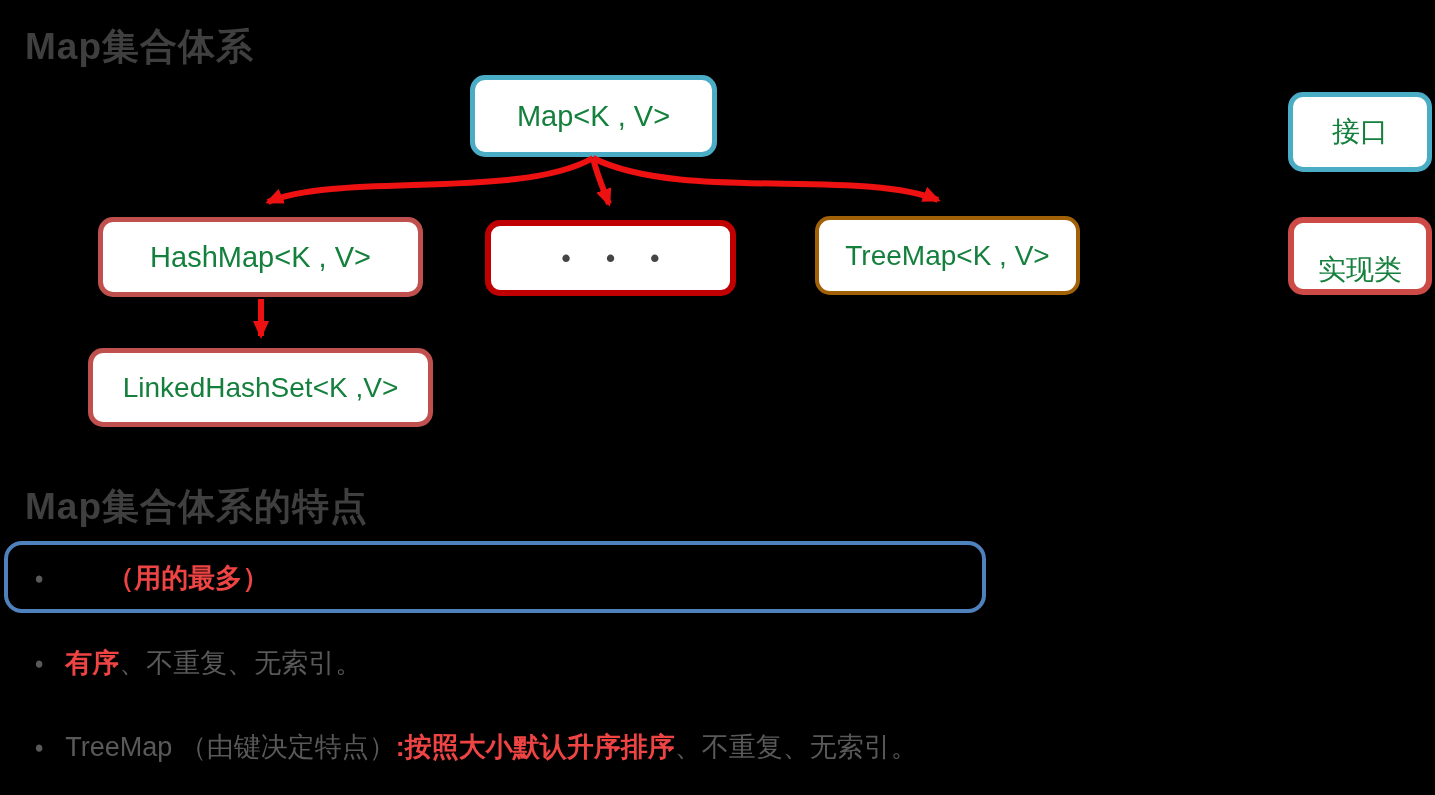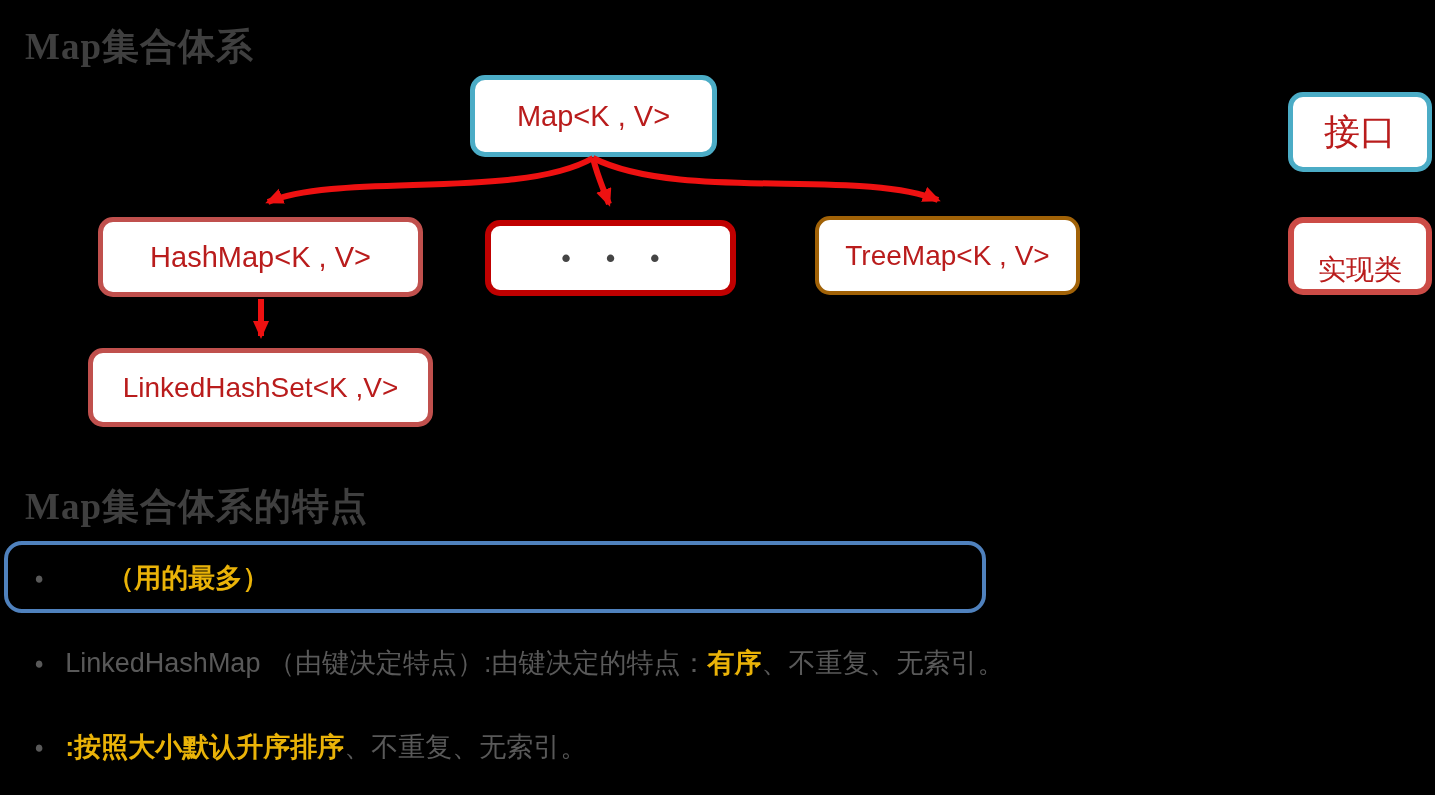--- a/index.html
+++ b/index.html
@@ -5,44 +5,44 @@
   html,body{margin:0;padding:0;}
   body{
     width:1435px;height:795px;
     background:#000;
     font-family:"Liberation Sans","DejaVu Sans",sans-serif;
     position:relative;overflow:hidden;
   }
   .heading{
     position:absolute;left:25px;
     font-size:37px;font-weight:bold;color:#3F3F3F;
-    letter-spacing:1px;white-space:nowrap;font-family:Liberation Serif, serif;
+    letter-spacing:1px;white-space:nowrap;
   }
   #main-title{top:22px;}
   #features-title{top:482px;}
   .node{
     position:absolute;background:#fff;
     display:flex;align-items:center;justify-content:center;
-    color:#b91c1c;font-size:29px;border-radius:15px;
+    color:#15803d;font-size:29px;border-radius:15px;
     white-space:nowrap;box-sizing:border-box;
   }
   .border-blue{border:5px solid #4BACC6;}
   .border-muted-red{border:5px solid #C0504D;}
   .border-bright-red{border:6px solid #C00000;}
   .border-light-red{border:4px solid #a16207;}
   .border-impl-red{border:6px solid #CC4B46;align-items:flex-end;}
   #map-box{left:470px;top:75px;width:247px;height:82px;}
   #hashmap-box{left:98px;top:217px;width:325px;height:80px;}
   #dots-box{left:485px;top:220px;width:251px;height:76px;
     font-size:26px;font-weight:bold;letter-spacing:14px;color:#454545;
     padding-left:14px;}
   #treemap-box{left:815px;top:216px;width:265px;height:79px;font-size:28px;}
   #linkedhashset-box{left:88px;top:348px;width:345px;height:79px;
     flex-direction:row;font-size:28px;line-height:1.2;}
-  #interface-box{left:1288px;top:92px;width:144px;height:80px;font-size:36px;}
+  #interface-box{left:1288px;top:92px;width:144px;height:80px;font-size:28px;}
   #impl-box{left:1288px;top:217px;width:144px;height:78px;font-size:28px;}
   #arrows-overlay{
     position:absolute;left:0;top:0;width:1435px;height:795px;
     pointer-events:none;
   }
   #feature-highlight-box{
     position:absolute;left:4px;top:541px;width:982px;height:72px;
     border:4px solid #4F81BD;border-radius:18px;box-sizing:border-box;
   }
   .bullet-row{
@@ -50,21 +50,21 @@
     display:flex;align-items:center;
     font-size:27px;color:#595959;white-space:nowrap;
   }
   #bullet-row-1{top:556px;}
   #bullet-row-2{top:641px;}
   #bullet-row-3{top:725px;}
   .bullet-marker{
     font-size:17px;color:#595959;margin-right:21px;line-height:1;
     transform:scaleX(0.9);
   }
-  .red-text{color:#eab308;font-weight:bold;}
+  .red-text{color:#ef4444;font-weight:bold;}
   .gap-left{margin-left:42px;}
 </style>
 </head>
 <body>
 
 <div id="main-title" class="heading">Map集合体系</div>
 
 <div id="map-box" class="node border-blue">
   <span>Map&lt;K , V&gt;</span>
 </div>
@@ -111,22 +111,22 @@
 <div id="feature-highlight-box"></div>
 
 <div id="bullet-row-1" class="bullet-row">
   <span class="bullet-marker">●</span>
   <span class="red-text gap-left">（用的最多）</span>
   <span></span>
 </div>
 
 <div id="bullet-row-2" class="bullet-row">
   <span class="bullet-marker">●</span>
-  <span>LinkedHashMap （由键决定特点）:由键决定的特点：</span>
   <span class="red-text">有序</span>
   <span>、不重复、无索引。</span>
 </div>
 
 <div id="bullet-row-3" class="bullet-row">
   <span class="bullet-marker">●</span>
+  <span>TreeMap （由键决定特点）</span>
   <span class="red-text">:按照大小默认升序排序</span>
   <span>、不重复、无索引。</span>
 </div>
 
 </body></html>

